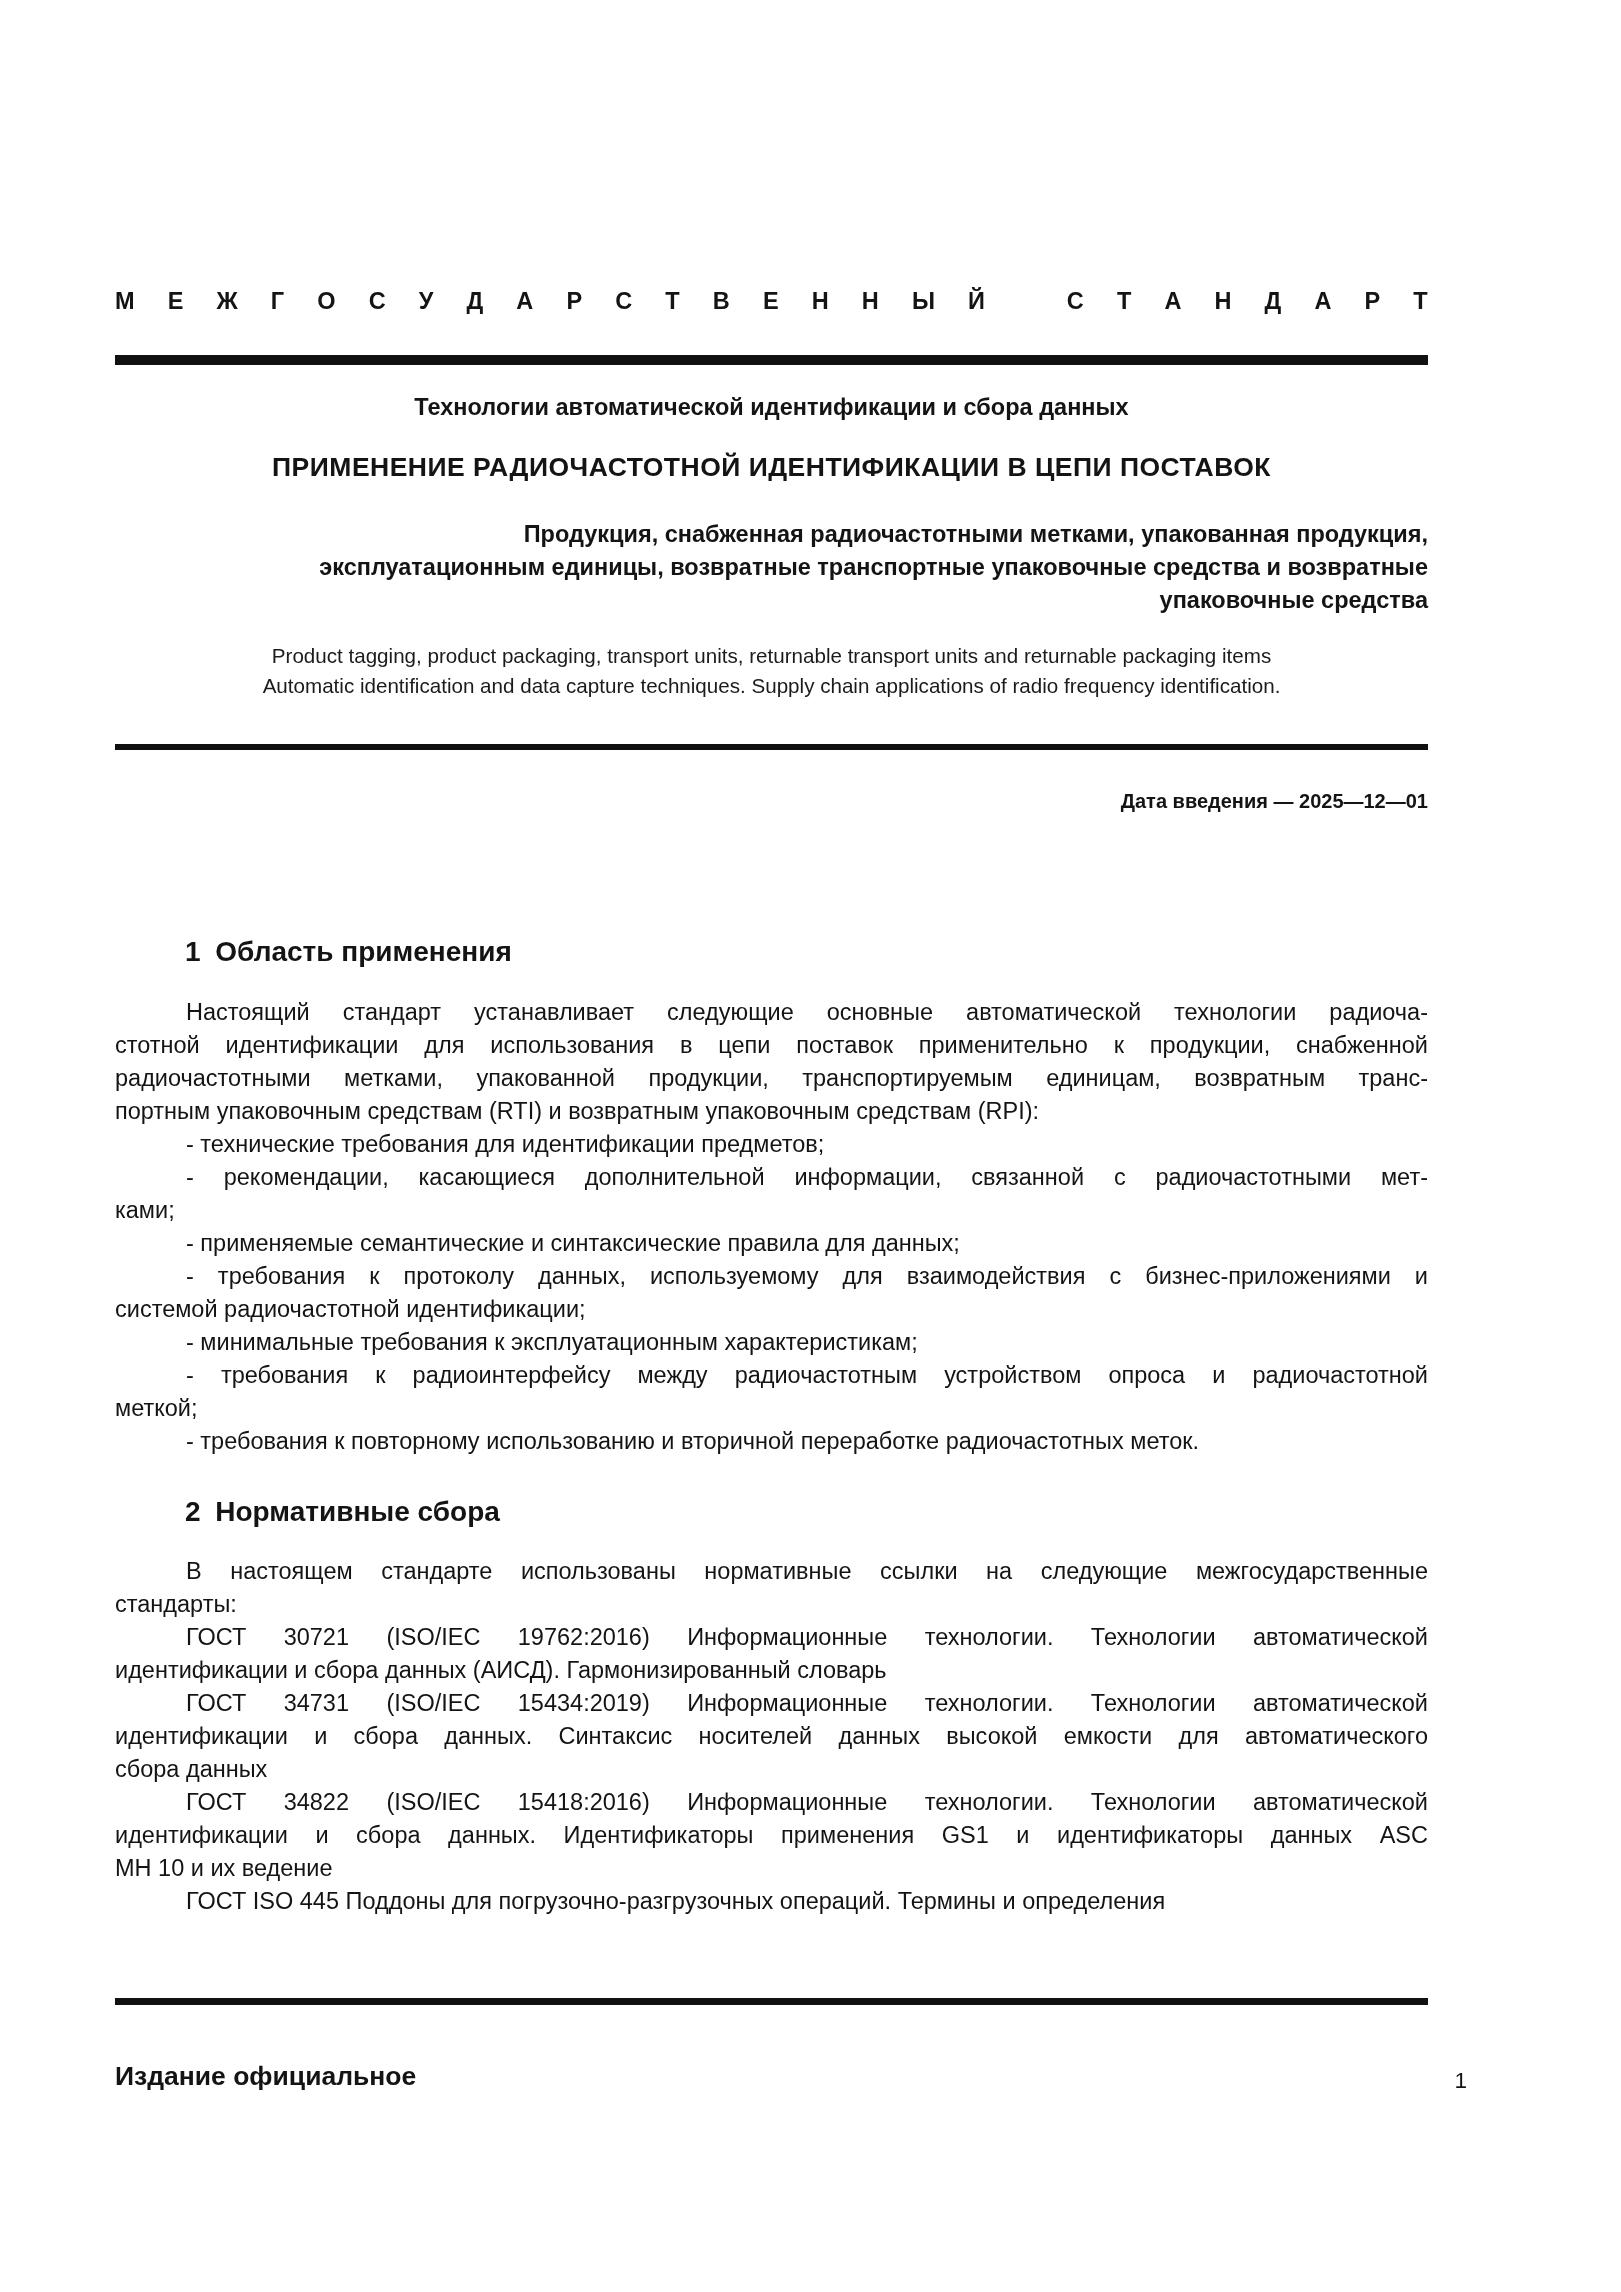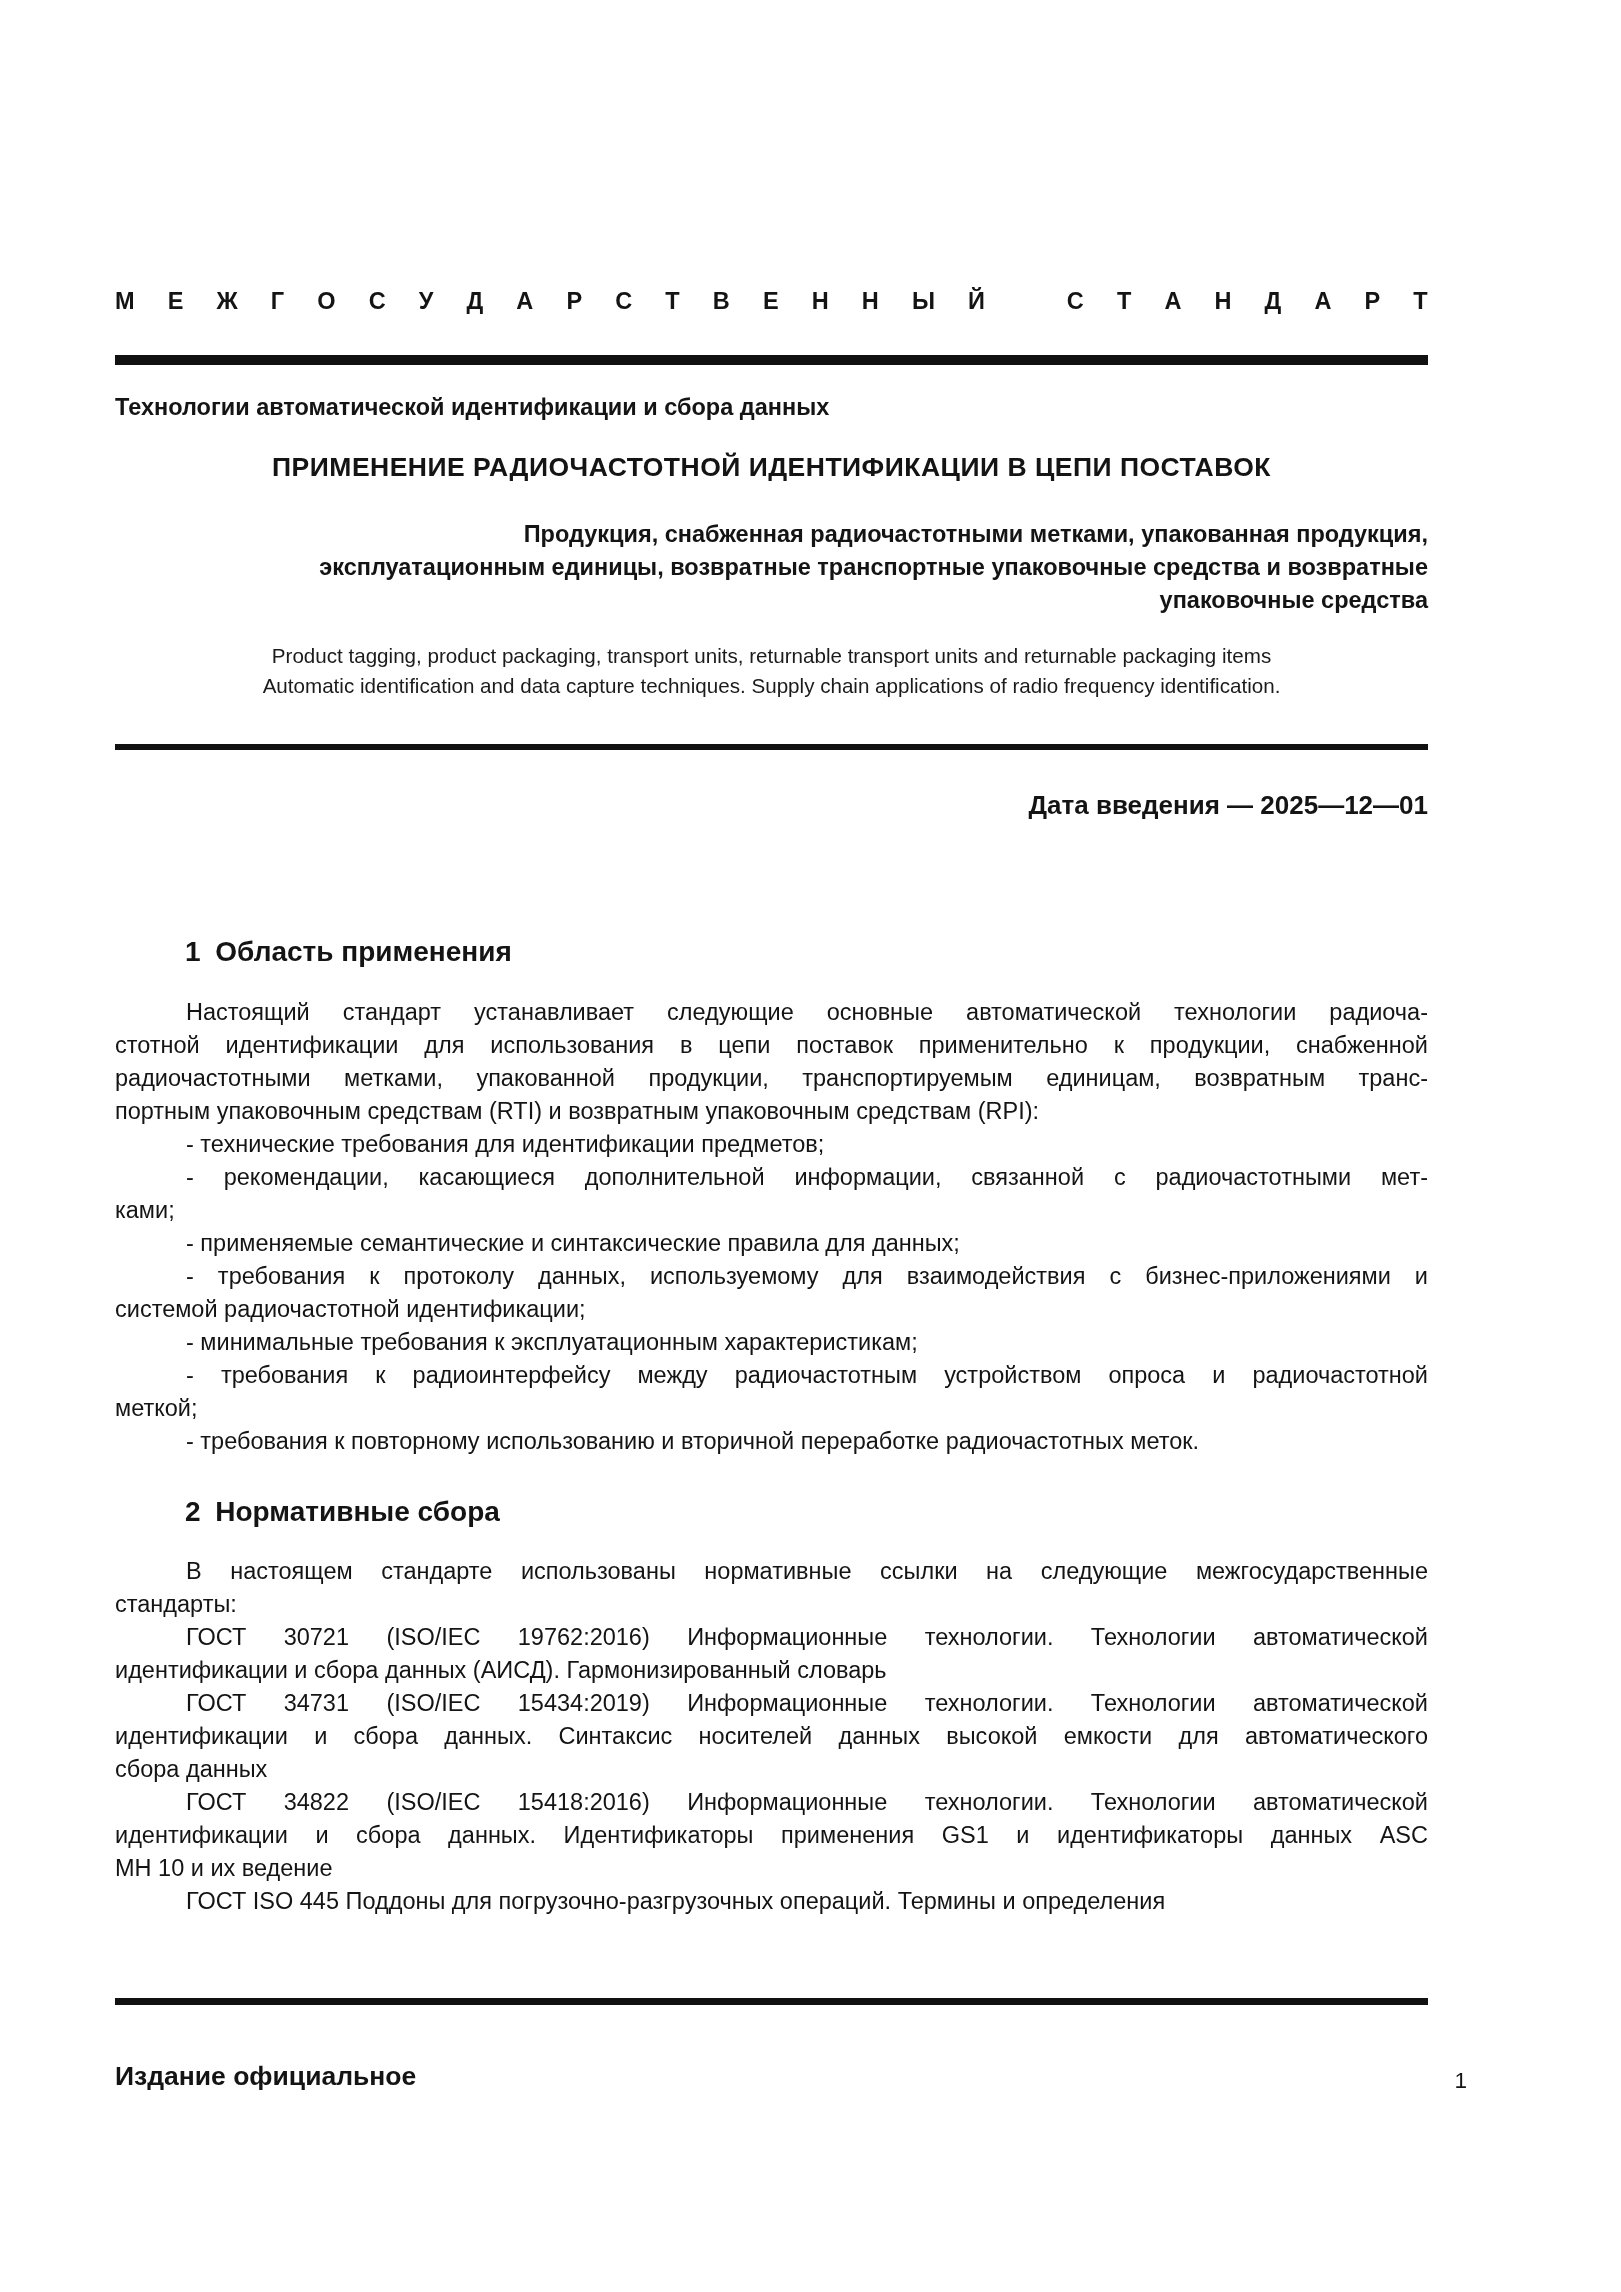--- a/index.html
+++ b/index.html
@@ -30,39 +30,39 @@
 
   
   .bar { position:absolute; left:115px; width:1313px; background:#111; }
   .bar-top    { top:355px;  height:9.8px; }
   .bar-mid    { top:744px;  height:5.9px;  }
   .bar-bottom { top:1998px; height:6.9px;  }
 
   
   .t-group {
     position:absolute; left:115px; top:394px; width:1313px;
-    font-weight:bold; font-size:23.5px;
+    text-align:center; font-weight:bold; font-size:23.5px;
   }
   .t-main {
     position:absolute; left:115px; top:452px; width:1313px;
     text-align:center; font-weight:bold; font-size:26.5px; letter-spacing:0.5px;
   }
   .t-sub {
     position:absolute; left:115px; top:518px; width:1313px;
     text-align:right; font-weight:bold; font-size:23.5px; line-height:33px;
   }
   .t-eng {
     position:absolute; left:115px; top:641px; width:1313px;
     text-align:center; font-weight:normal; font-size:20.6px; line-height:30px;
     color:#1b1b1b;
   }
 
   .date-line {
     position:absolute; right:193px; top:790px;
-    font-weight:bold; font-size:26px; white-space:nowrap;
+    font-weight:bold; font-size:20px; white-space:nowrap;
   }
 
   
   .sec-h {
     position:absolute; left:185px;
     font-weight:bold; font-size:28px; white-space:nowrap;
   }
   .sec-h .num { display:inline-block; margin-right:14.7px; }
   #sec1-h { top:936px; }
   #sec2-h { top:1496px; }

